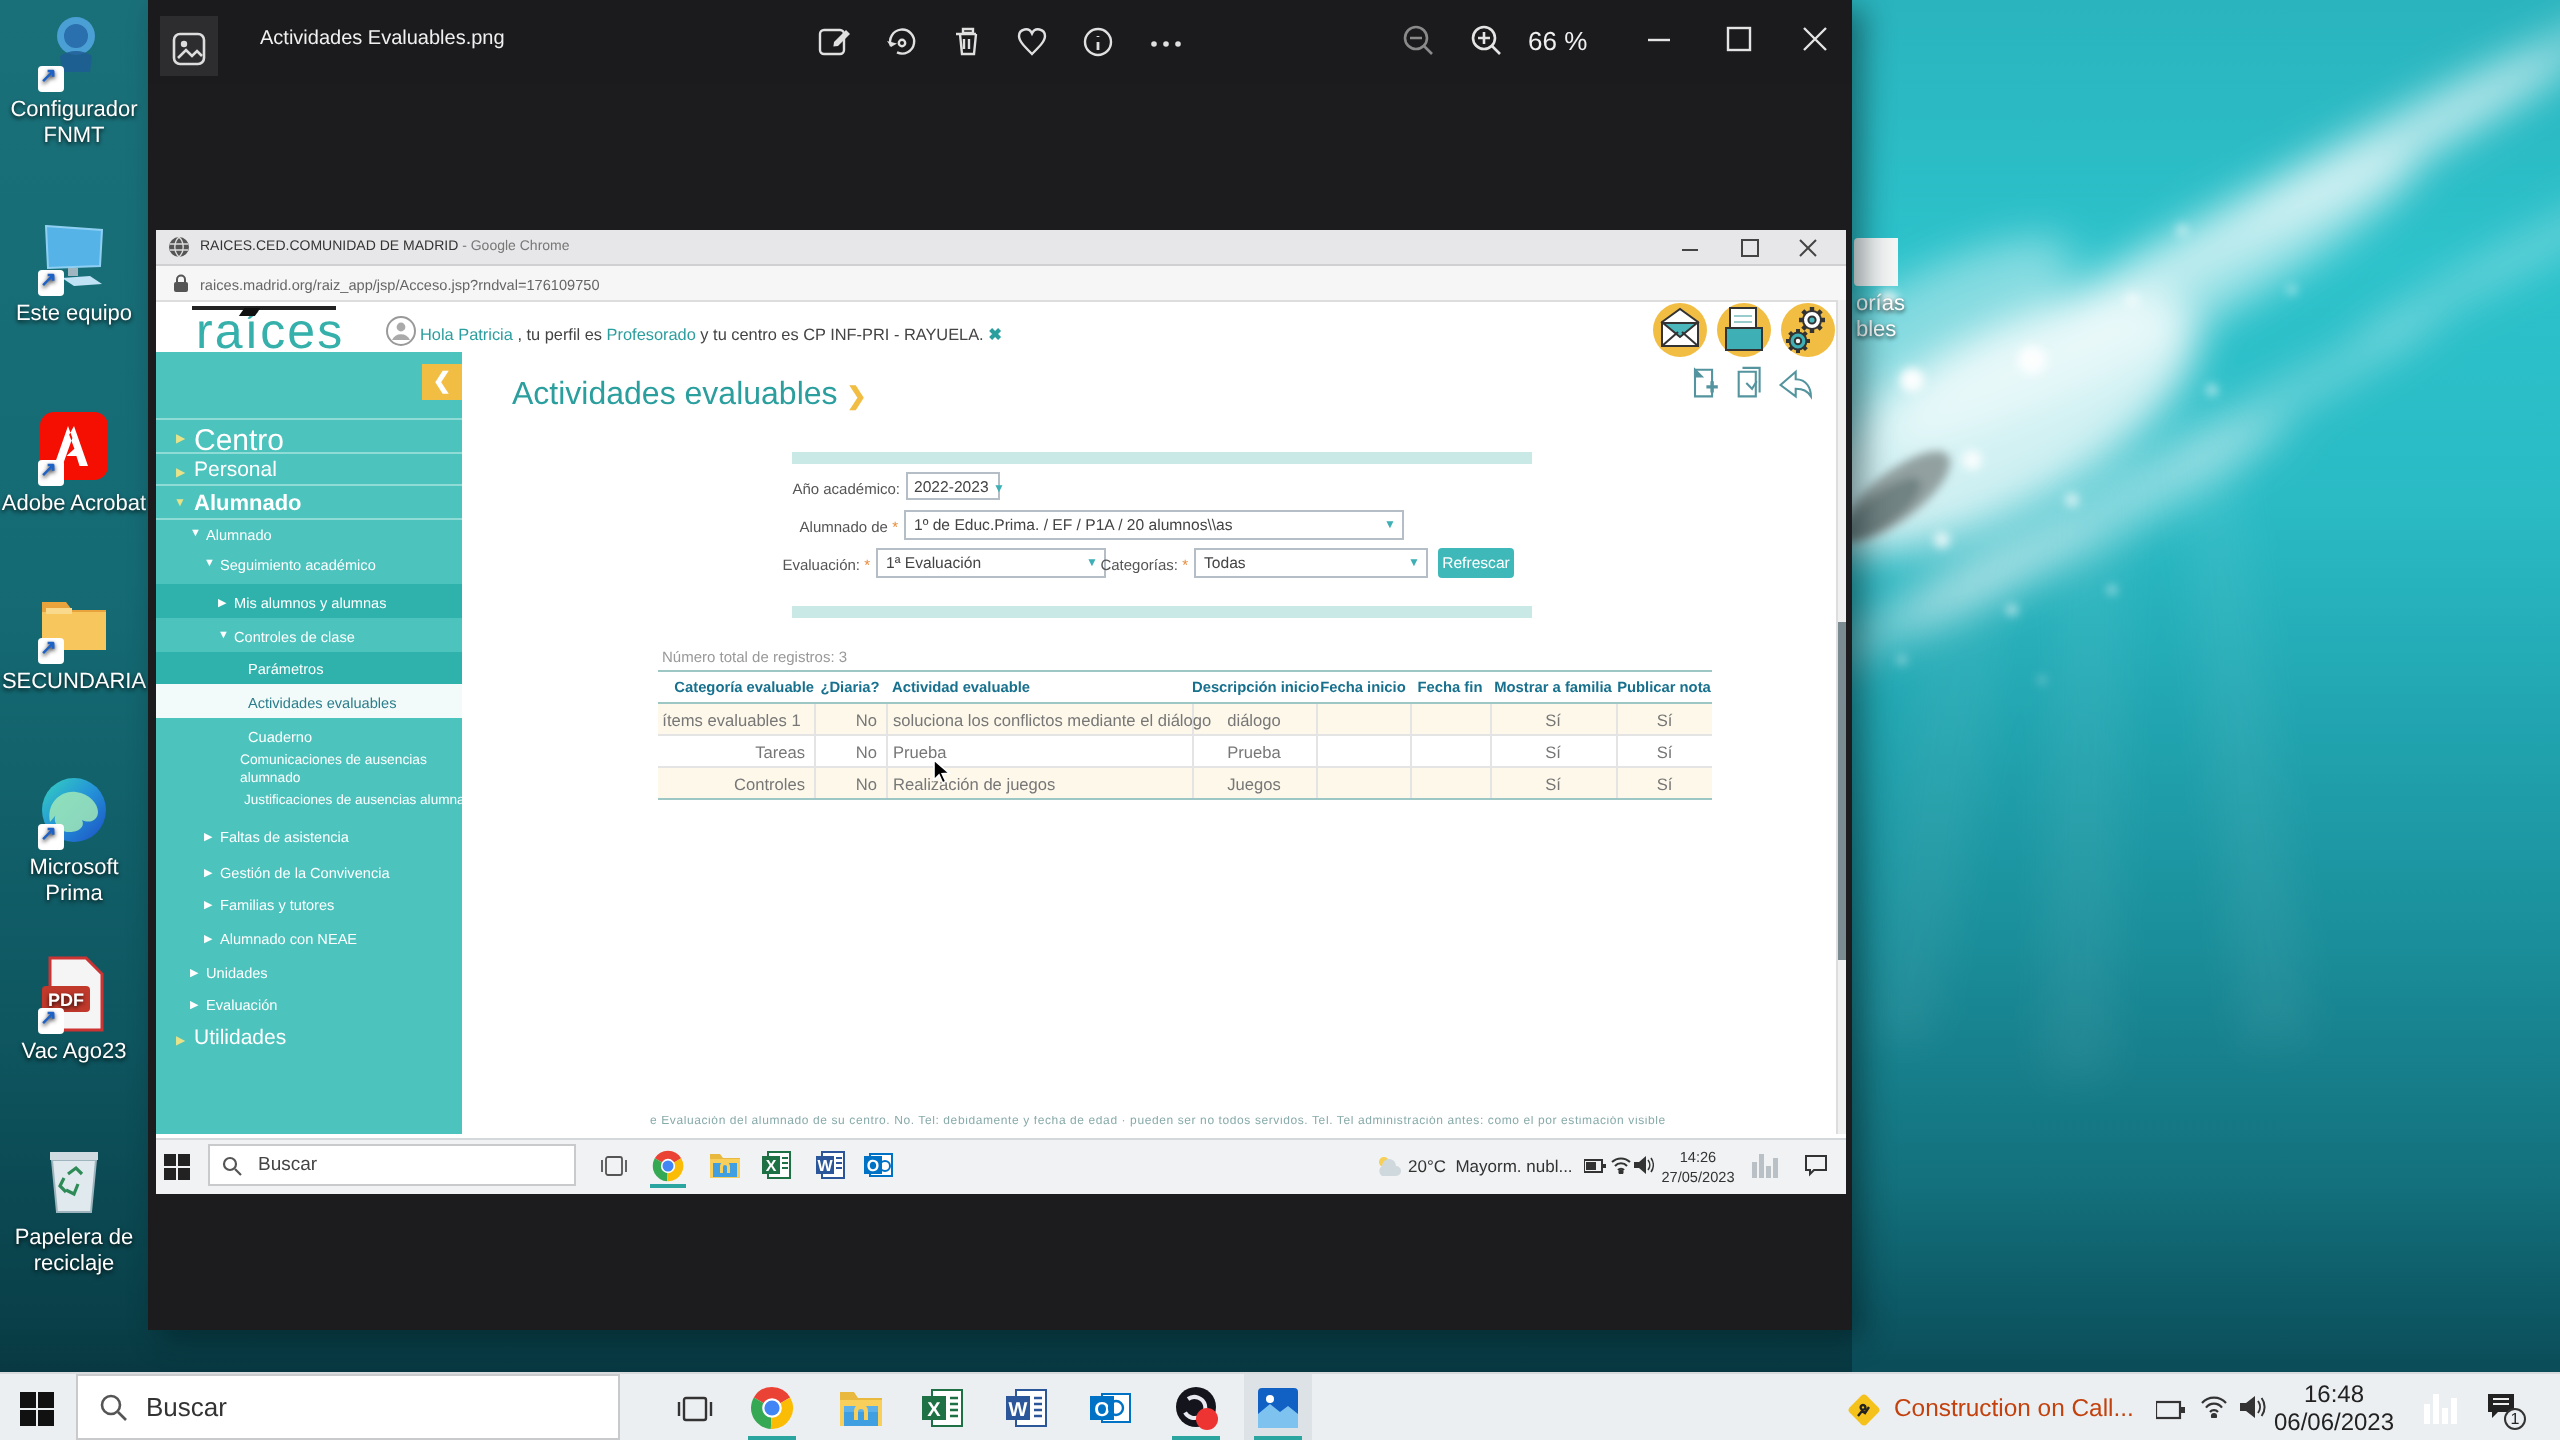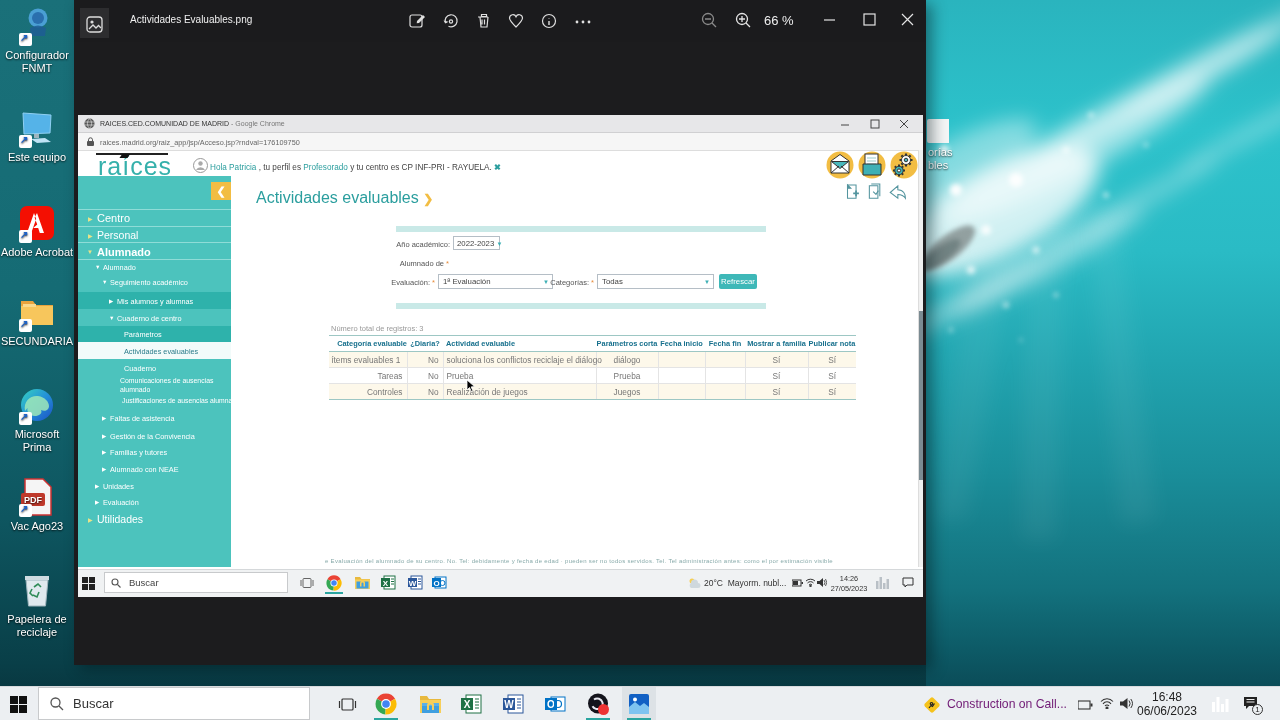--- a/index.html
+++ b/index.html
@@ -283,33 +283,33 @@
   <div id="sidebar" class="abs" style="left:0;top:65px;width:153px;height:391px;background:#4cc3bd;">
     <div class="abs" style="left:133px;top:6px;width:20px;height:18px;background:#f2bd43;color:#fff;text-align:center;font-size:11px;font-weight:bold;line-height:18px;">❮</div>
     <div class="abs" style="left:0;top:33px;width:153px;height:17px;border-top:1px solid #8fdcd7;"></div>
     <div class="abs" style="left:0;top:50px;width:153px;height:16px;border-top:1px solid #8fdcd7;"></div>
     <div class="abs" style="left:0;top:66px;width:153px;height:18px;border-top:1px solid #8fdcd7;border-bottom:1px solid #8fdcd7;"></div>
     <div class="abs" style="left:0;top:116px;width:153px;height:17px;background:#2eb2ab;"></div>
     <div class="abs" style="left:0;top:150px;width:153px;height:16px;background:#2eb2ab;"></div>
     <div class="abs" style="left:0;top:166px;width:153px;height:17px;background:#f2fbfa;"></div>
   </div>
   <div id="menu" class="abs" style="left:0;top:65px;width:153px;color:#fff;white-space:nowrap;">
-    <div class="abs" style="left:19px;top:36px;font-size:11px;">Centro</div>
+    <div class="abs" style="left:19px;top:36px;font-size:15px;">Centro</div>
         <div class="abs" style="left:10px;top:39px;font-size:6px;color:#e8e389;">▶</div>
     <div class="abs" style="left:19px;top:53px;font-size:10.5px;">Personal</div>
         <div class="abs" style="left:10px;top:56px;font-size:6px;color:#e8e389;">▶</div>
     <div class="abs" style="left:19px;top:70px;font-size:11px;font-weight:bold;">Alumnado</div>
         <div class="abs" style="left:9px;top:73px;font-size:6px;color:#e8e389;">▼</div>
     <div class="abs" style="left:25px;top:87px;font-size:7.3px;">Alumnado</div>
         <div class="abs" style="left:17px;top:88px;font-size:5.5px;">▼</div>
     <div class="abs" style="left:32px;top:102px;font-size:7.3px;">Seguimiento académico</div>
         <div class="abs" style="left:24px;top:103px;font-size:5.5px;">▼</div>
     <div class="abs" style="left:39px;top:121px;font-size:7.3px;">Mis alumnos y alumnas</div>
         <div class="abs" style="left:31px;top:122px;font-size:5.5px;">▶</div>
-    <div class="abs" style="left:39px;top:138px;font-size:7.3px;">Cuaderno de centro</div>
+    <div class="abs" style="left:39px;top:138px;font-size:7.3px;">Controles de clase</div>
         <div class="abs" style="left:31px;top:139px;font-size:5.5px;">▼</div>
     <div class="abs" style="left:46px;top:154px;font-size:7.3px;">Parámetros</div>
     <div class="abs" style="left:46px;top:171px;font-size:7.3px;color:#2c7d8c;">Actividades evaluables</div>
     <div class="abs" style="left:46px;top:188px;font-size:7.3px;">Cuaderno</div>
     <div class="abs" style="left:42px;top:200px;font-size:6.9px;line-height:9px;">Comunicaciones de ausencias<br>alumnado</div>
     <div class="abs" style="left:44px;top:221px;font-size:6.8px;">Justificaciones de ausencias alumnado</div>
     <div class="abs" style="left:32px;top:238px;font-size:7.3px;">Faltas de asistencia</div>
         <div class="abs" style="left:24px;top:239px;font-size:5.5px;">▶</div>
     <div class="abs" style="left:32px;top:256px;font-size:7.3px;">Gestión de la Convivencia</div>
         <div class="abs" style="left:24px;top:257px;font-size:5.5px;">▶</div>
@@ -324,20 +324,21 @@
     <div class="abs" style="left:19px;top:337px;font-size:10.5px;">Utilidades</div>
         <div class="abs" style="left:10px;top:340px;font-size:6px;color:#e8e389;">▶</div>
   </div>
 
   <div class="abs" style="left:178px;top:78px;font-size:16px;color:#2b9e9e;">Actividades evaluables <span style="color:#f2bd43;font-size:12px;font-weight:bold;">❯</span></div>
 
   <div class="abs" style="left:318px;top:115px;width:370px;height:6px;background:#c9e9e7;"></div>
   <div class="abs" style="left:300px;top:129px;width:72px;text-align:right;font-size:7.5px;color:#555;">Año académico:</div>
   <div class="abs" style="left:375px;top:125px;width:47px;height:14px;border:1px solid #b5bec6;background:#fff;font-size:7.8px;color:#444;line-height:13px;padding-left:3px;white-space:nowrap;">2022-2023 <span style="color:#3eb0b5;font-size:6px;">▼</span></div>
   <div class="abs" style="left:300px;top:148px;width:71px;text-align:right;font-size:7.5px;color:#555;">Alumnado de <span style="color:#e78c3c;">*</span></div>
+  <div class="abs" style="left:374px;top:144px;width:250px;height:15px;border:1px solid #b5bec6;background:#fff;font-size:7.8px;color:#444;line-height:14px;padding-left:4px;white-space:nowrap;">1º de Educ.Prima. / EF / P1A / 20 alumnos\\as<span style="position:absolute;right:3px;color:#3eb0b5;font-size:6px;">▼</span></div>
   <div class="abs" style="left:290px;top:167px;width:67px;text-align:right;font-size:7.5px;color:#555;">Evaluación: <span style="color:#e78c3c;">*</span></div>
   <div class="abs" style="left:360px;top:163px;width:115px;height:15px;border:1px solid #b5bec6;background:#fff;font-size:7.8px;color:#444;line-height:14px;padding-left:4px;white-space:nowrap;">1ª Evaluación<span style="position:absolute;right:3px;color:#3eb0b5;font-size:6px;">▼</span></div>
   <div class="abs" style="left:448px;top:167px;width:68px;text-align:right;font-size:7.5px;color:#555;">Categorías: <span style="color:#e78c3c;">*</span></div>
   <div class="abs" style="left:519px;top:163px;width:117px;height:15px;border:1px solid #b5bec6;background:#fff;font-size:7.8px;color:#444;line-height:14px;padding-left:4px;white-space:nowrap;">Todas<span style="position:absolute;right:3px;color:#3eb0b5;font-size:6px;">▼</span></div>
   <div class="abs" style="left:641px;top:163px;width:38px;height:15px;background:#3eb8b8;color:#fff;font-size:7.8px;text-align:center;line-height:15px;border-radius:2px;">Refrescar</div>
   <div class="abs" style="left:318px;top:192px;width:370px;height:6px;background:#c9e9e7;"></div>
 
   <div class="abs" style="left:253px;top:213px;font-size:7.5px;color:#999;">Número total de registros: 3</div>
   <table class="abs" style="left:251px;top:224px;width:527px;border-collapse:collapse;font-size:8.3px;table-layout:fixed;white-space:nowrap;">
     <colgroup>
@@ -348,30 +349,30 @@
           <col style="width:47px">
           <col style="width:40px">
           <col style="width:63px">
           <col style="width:48px">
         </colgroup>
     <tbody>
           <tr style="color:#17708d;height:16px;font-size:7.4px;">
       <th style="border-top:1.5px solid #9dc7c4;border-bottom:1.5px solid #9dc7c4;text-align:right;padding-left:2px;">Categoría evaluable</th>
       <th style="border-top:1.5px solid #9dc7c4;border-bottom:1.5px solid #9dc7c4;">¿Diaria?</th>
       <th style="border-top:1.5px solid #9dc7c4;border-bottom:1.5px solid #9dc7c4;text-align:left;padding-left:3px;">Actividad evaluable</th>
-      <th style="border-top:1.5px solid #9dc7c4;border-bottom:1.5px solid #9dc7c4;">Parámetros corta</th>
+      <th style="border-top:1.5px solid #9dc7c4;border-bottom:1.5px solid #9dc7c4;">Descripción inicio</th>
       <th style="border-top:1.5px solid #9dc7c4;border-bottom:1.5px solid #9dc7c4;">Fecha inicio</th>
       <th style="border-top:1.5px solid #9dc7c4;border-bottom:1.5px solid #9dc7c4;">Fecha fin</th>
       <th style="border-top:1.5px solid #9dc7c4;border-bottom:1.5px solid #9dc7c4;">Mostrar a familia</th>
       <th style="border-top:1.5px solid #9dc7c4;border-bottom:1.5px solid #9dc7c4;">Publicar nota</th>
     </tr>
     <tr style="background:#fdf8ea;color:#777;height:16px;">
       <td style="border-right:1px solid #e4e4e4;border-bottom:1px solid #e4e4e4;text-align:center;padding-right:4px;">ítems evaluables 1</td>
       <td style="border-right:1px solid #e4e4e4;border-bottom:1px solid #e4e4e4;text-align:right;padding-right:4px;">No</td>
-      <td style="border-right:1px solid #e4e4e4;border-bottom:1px solid #e4e4e4;padding-left:3px;">soluciona los conflictos reciclaje el diálogo</td>
+      <td style="border-right:1px solid #e4e4e4;border-bottom:1px solid #e4e4e4;padding-left:3px;">soluciona los conflictos mediante el diálogo</td>
       <td style="border-right:1px solid #e4e4e4;border-bottom:1px solid #e4e4e4;text-align:center;">diálogo</td>
       <td style="border-right:1px solid #e4e4e4;border-bottom:1px solid #e4e4e4;"></td>
       <td style="border-right:1px solid #e4e4e4;border-bottom:1px solid #e4e4e4;"></td>
       <td style="border-right:1px solid #e4e4e4;border-bottom:1px solid #e4e4e4;text-align:center;">Sí</td>
       <td style="border-bottom:1px solid #e4e4e4;text-align:center;">Sí</td>
     </tr>
     <tr style="background:#fff;color:#777;height:16px;">
       <td style="border-right:1px solid #e4e4e4;border-bottom:1px solid #e4e4e4;text-align:right;padding-right:4px;">Tareas</td>
       <td style="border-right:1px solid #e4e4e4;border-bottom:1px solid #e4e4e4;text-align:right;padding-right:4px;">No</td>
       <td style="border-right:1px solid #e4e4e4;border-bottom:1px solid #e4e4e4;padding-left:3px;">Prueba</td>
@@ -545,21 +546,21 @@
   <svg style="position:absolute;left:628px;top:6px;" width="22" height="22" viewBox="0 0 22 22">
       <rect x="1" y="1" width="20" height="20" rx="2" fill="#1160c4"></rect>
       <path d="M1 14 l6 -5 5 4 4 -3 5 4 v7 H1 z" fill="#7ec3f0"></path>
       <circle cx="7" cy="6.5" r="2" fill="#fff"></circle>
     </svg>
   <div style="position:absolute;left:627px;top:31px;width:24px;height:3px;background:#2aa5a0;"></div>
   <svg style="position:absolute;left:923px;top:9px;" width="18" height="18" viewBox="0 0 18 18">
       <rect x="3" y="3" width="12" height="12" rx="2" transform="rotate(45 9 9)" fill="#f5c21c"></rect>
       <path d="M6 12 l2 -2.5 1.5 1 2 -3 M8.5 6.5 a1.2 1.2 0 1 0 .01 0" fill="none" stroke="#222" stroke-width="1.2"></path>
     </svg>
-  <div style="position:absolute;left:947px;top:10px;font-size:12.2px;color:#701a75;">Construction on Call...</div>
+  <div style="position:absolute;left:947px;top:10px;font-size:12.2px;color:#c2410c;">Construction on Call...</div>
   <svg style="position:absolute;left:1078px;top:13px;" width="15" height="10" viewBox="0 0 15 10">
       <rect x="0" y="1" width="12" height="8" fill="none" stroke="#333" stroke-width="1.1"></rect>
       <rect x="12.5" y="3.5" width="2" height="3" fill="#333"></rect>
     </svg>
   <svg style="position:absolute;left:1100px;top:11px;" width="14" height="11" viewBox="0 0 14 11" fill="none" stroke="#333" stroke-width="1.1">
       <path d="M1 3.5 a8 8 0 0 1 12 0 M3 5.8 a5 5 0 0 1 8 0 M5 8 a2.6 2.6 0 0 1 4 0"></path>
       <circle cx="7" cy="10" r="1" fill="#333"></circle>
     </svg>
   <svg style="position:absolute;left:1120px;top:11px;" width="13" height="11" viewBox="0 0 13 11">
       <path d="M0 3.5 h3 L7.5 0 v11 L3 7.5 H0 z" fill="#333"></path>

